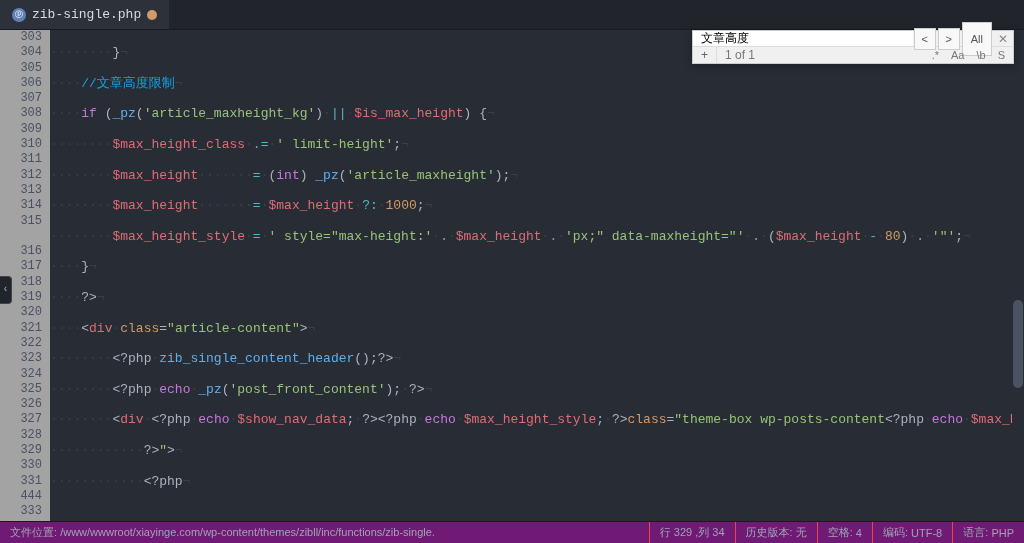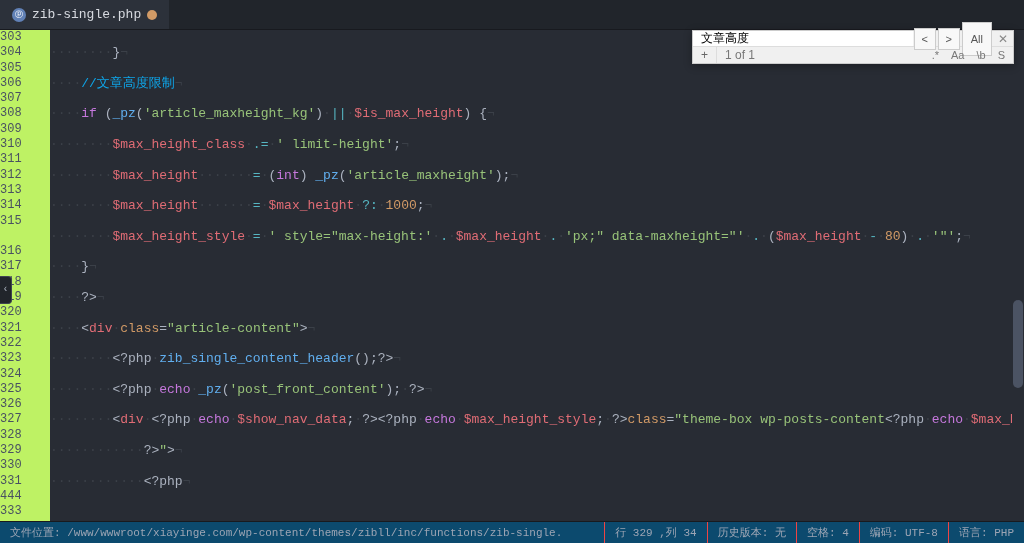--- a/index.html
+++ b/index.html
@@ -66,23 +66,23 @@
       border-left: none;
       border-radius: 0 4px 4px 0;
       display: flex;
       align-items: center;
       justify-content: center;
       color: #abb2bf;
       font-size: 10px;
     }
     .gutter {
       width: 50px;
-      background: #bef264;
+      background: #a3a3a3;
       color: #495162;
-      text-align: left;
+      text-align: right;
       padding-right: 8px;
       line-height: 15.3px;
       font-size: 12px;
       flex-shrink: 0;
       user-select: none;
     }
     .gutter div { height: 15.3px; }
     .code {
       flex: 1;
       line-height: 15.3px;
@@ -184,25 +184,25 @@
       cursor: pointer;
       color: #777;
       font-size: 11px;
     }
     .status-bar {
       position: absolute;
       bottom: 0;
       left: 0;
       right: 0;
       height: 22px;
-      background: #0c4a6e;
+      background: #701a75;
       color: #9da5b4;
       display: flex;
       align-items: center;
-      font-family: Liberation Mono, monospace;
+      font-family: Liberation Sans, sans-serif;
       font-size: 11px;
       border-top: 1px solid #181a1f;
     }
     .status-left {
       flex: 1;
       padding: 0 10px;
       overflow: hidden;
       white-space: nowrap;
     }
     .status-item {

